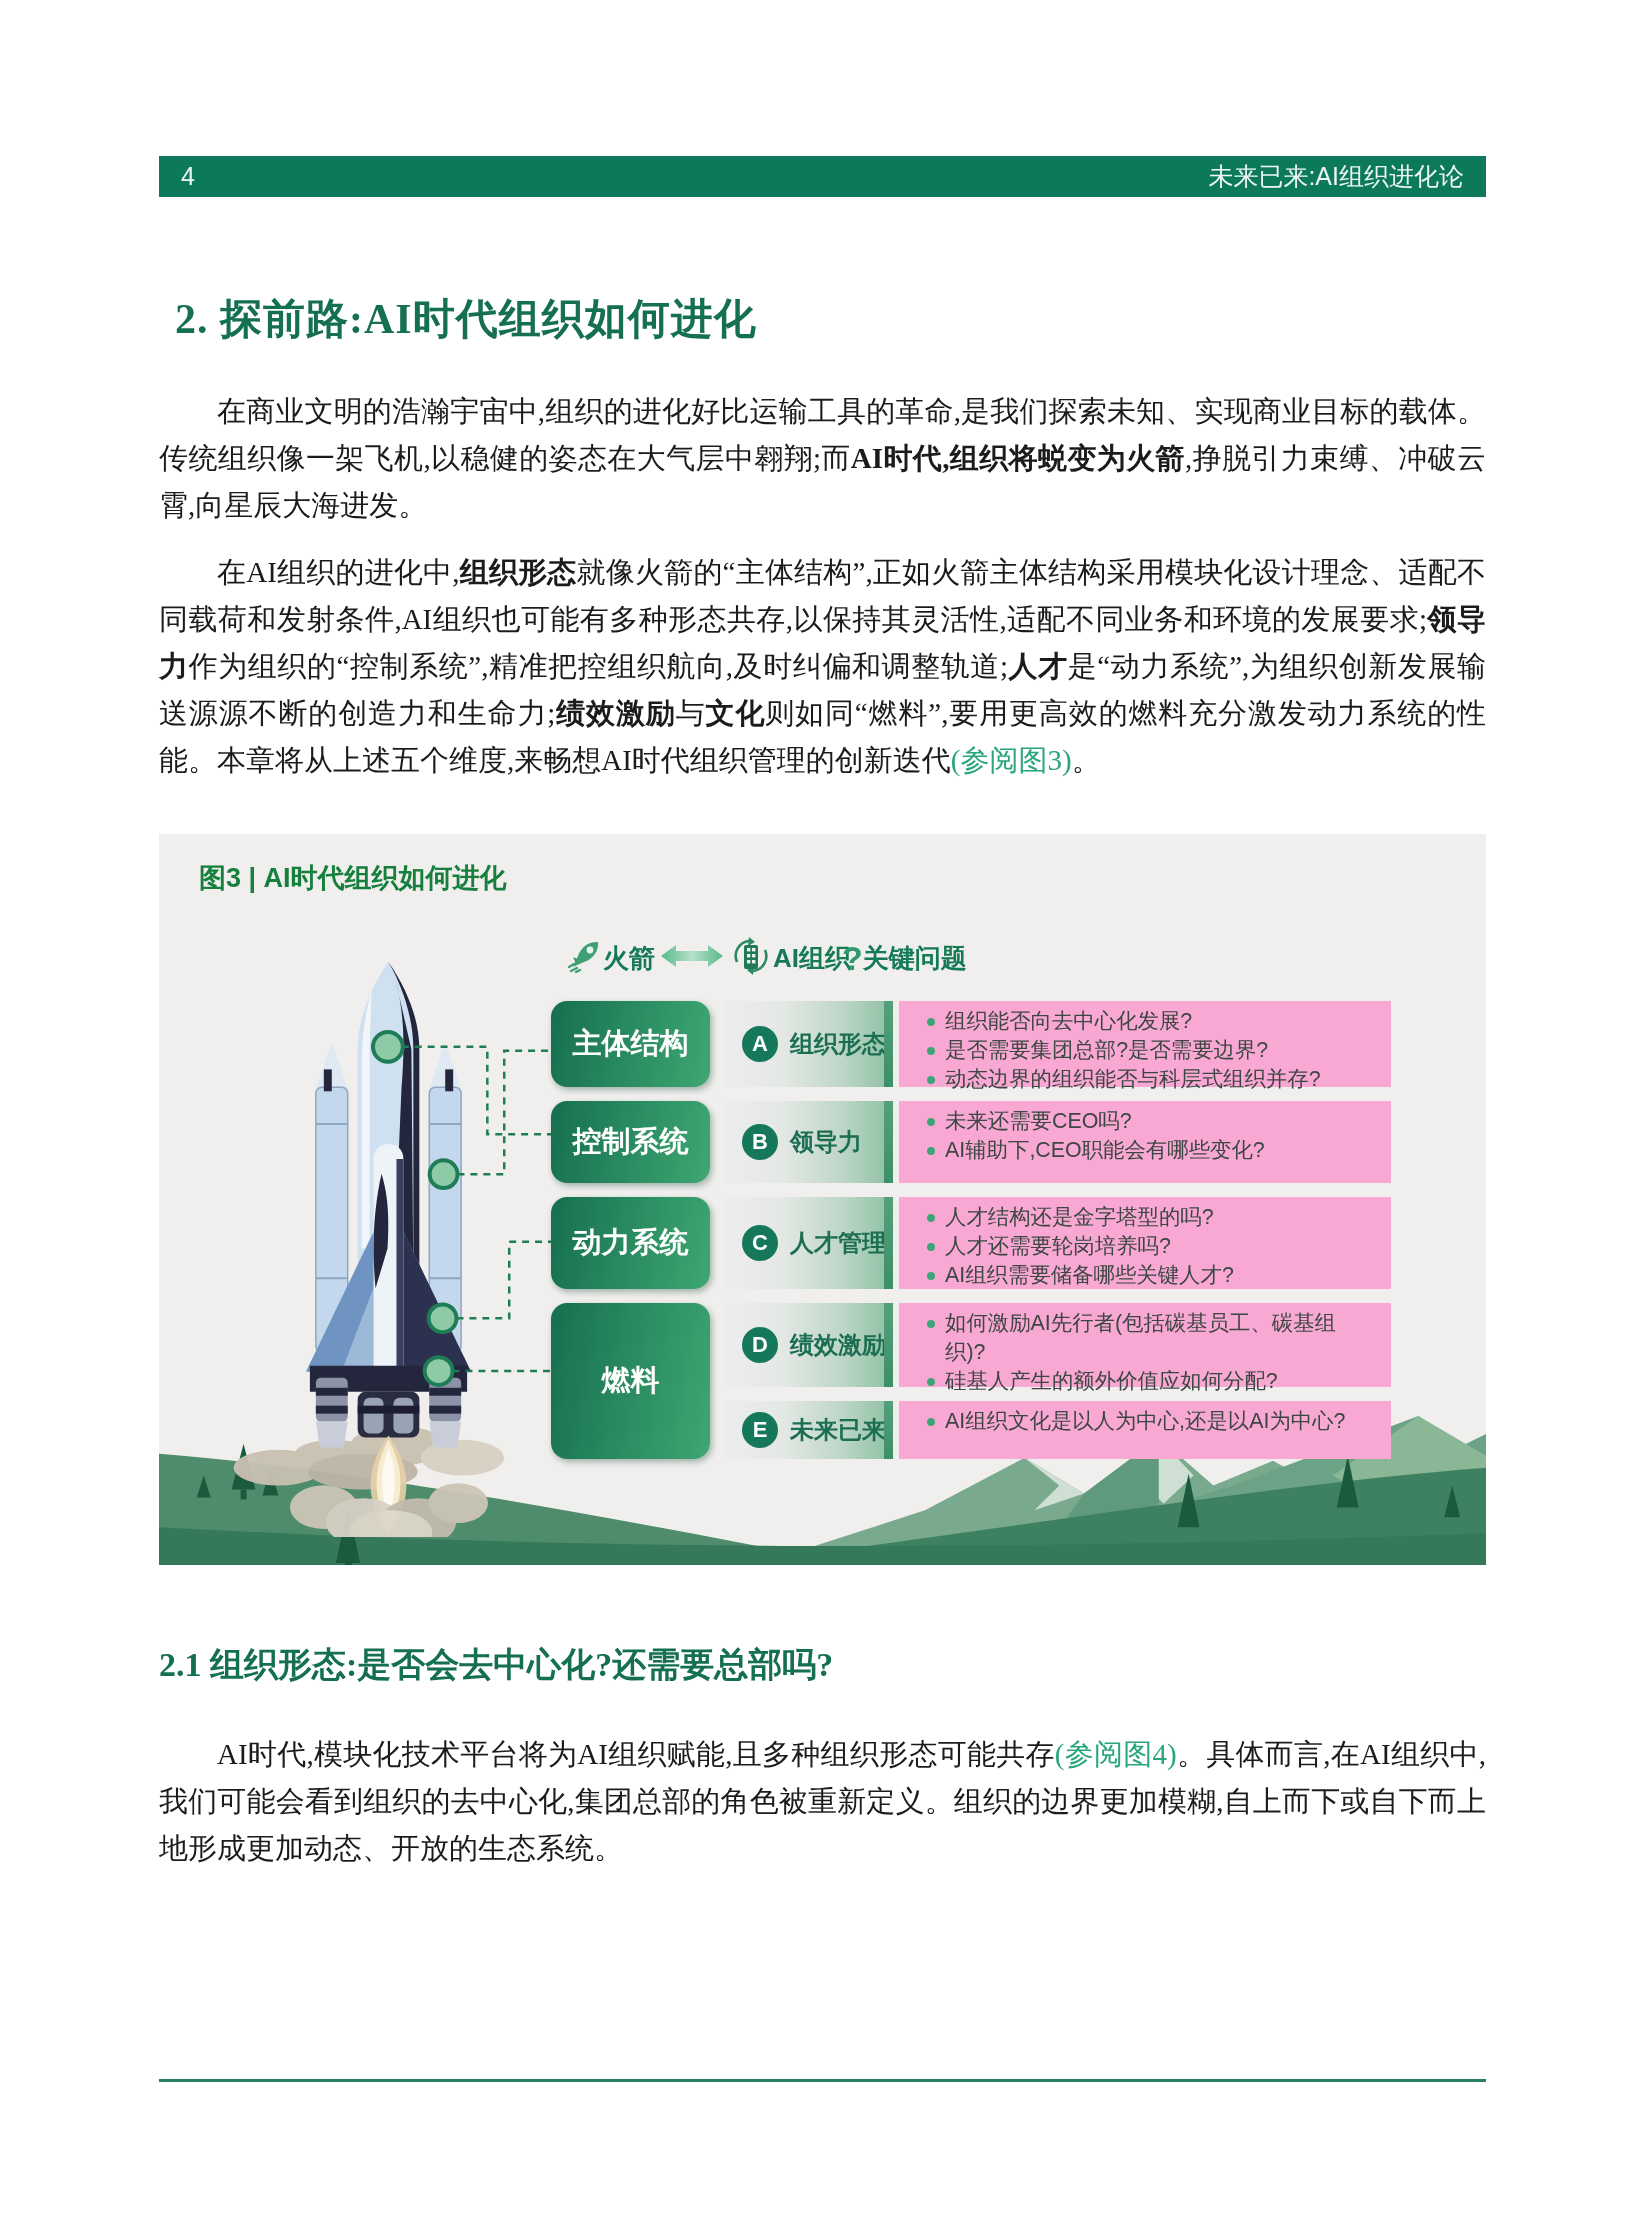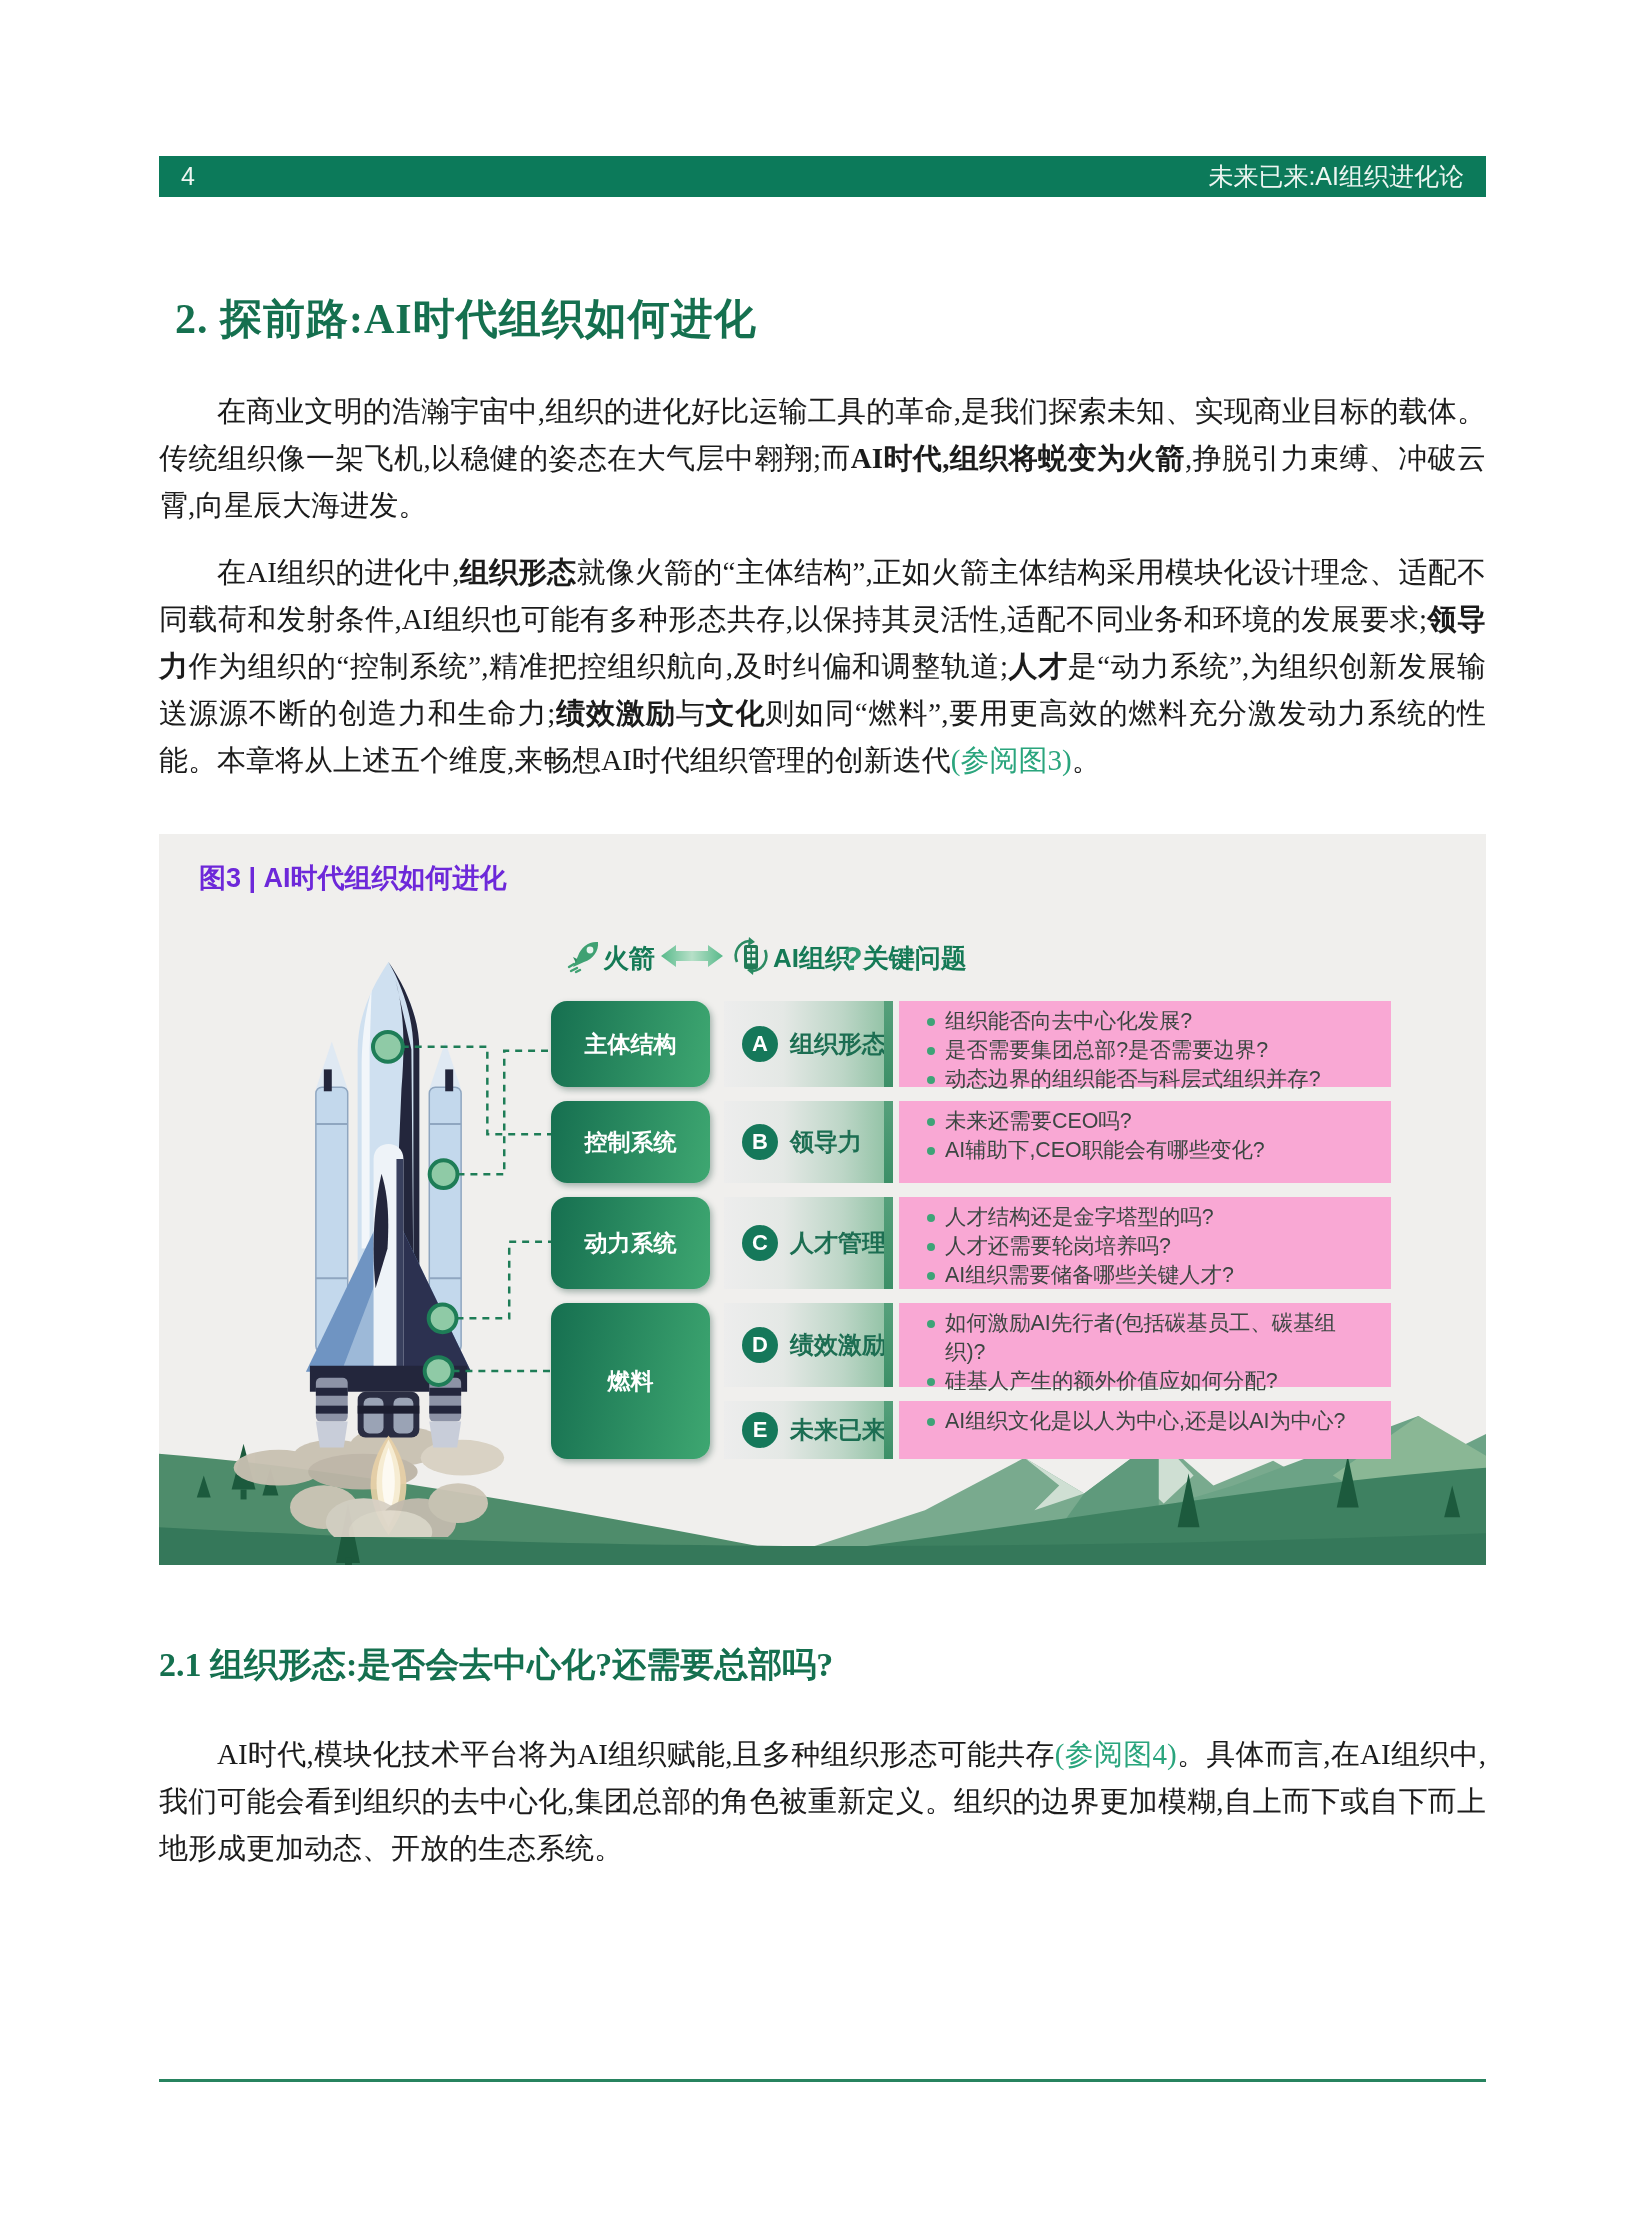--- a/index.html
+++ b/index.html
@@ -14,32 +14,32 @@
       color:#15704f;letter-spacing:1px;}
   .h3{position:absolute;left:159px;top:1642px;margin:0;font-size:34px;font-weight:bold;color:#15704f;}
   .para{position:absolute;left:159px;width:1327px;margin:0;font-size:29px;line-height:47px;
         text-align:justify;text-indent:2em;}
   #para1{top:388px;} #para2{top:549px;} #para3{top:1731px;}
   .para b{font-weight:bold;}
   .green-ref{color:#2aa57d;}
   
   .figure{position:absolute;left:159px;top:834px;width:1327px;height:731px;background:#f0efed;
           font-family:"Liberation Sans",sans-serif;overflow:hidden;}
-  .fig-title{position:absolute;left:40px;top:26px;font-size:27px;font-weight:bold;color:#6d28d9;}
+  .fig-title{position:absolute;left:40px;top:26px;font-size:27px;font-weight:bold;color:#15803d;}
   
   .legend-group{position:absolute;top:101px;height:46px;display:flex;align-items:center;}
   #legend-rocket{left:406px;} #legend-q{left:683px;}
   .legend-label{font-size:26px;font-weight:bold;color:#157a56;}
   .qmark{font-size:34px;font-weight:bold;color:#2f9870;line-height:34px;}
   
   .fig-grid{position:absolute;left:392px;top:167px;display:grid;z-index:5;
             grid-template-columns:159px 14px 169px 6px 492px;
             grid-template-rows:86px 14px 82px 14px 92px 14px 84px 14px 58px;}
   .rowbox{grid-column:1;border-radius:16px;background:linear-gradient(100deg,#166f50 0%,#3ea771 100%);
-          display:flex;align-items:center;justify-content:center;color:#ffffff;font-size:23px;
+          display:flex;align-items:center;justify-content:center;color:#ffffff;font-size:29px;
           font-weight:bold;box-shadow:2px 3px 6px rgba(15,60,45,.35);}
   .band{grid-column:3;position:relative;display:flex;align-items:center;gap:12px;padding-left:18px;
         box-sizing:border-box;background:linear-gradient(90deg,#ededed 0%,#e4e8e5 35%,#bdd6c7 70%,#8cc0a1 100%);}
   .band::after{content:'';position:absolute;right:0;top:0;bottom:0;width:9px;
         background:linear-gradient(180deg,#55a07b,#3c8f67);}
   .letter{width:36px;height:36px;border-radius:50%;background:#15785a;color:#ffffff;
           display:flex;align-items:center;justify-content:center;font-size:22px;font-weight:bold;flex:0 0 36px;}
   .band-label{font-size:24px;font-weight:600;color:#1c6e52;white-space:nowrap;}
   .panel{grid-column:5;background:#f9a8d4;display:flex;flex-direction:column;justify-content:flex-start;
          box-sizing:border-box;padding:6px 18px 6px 26px;}

